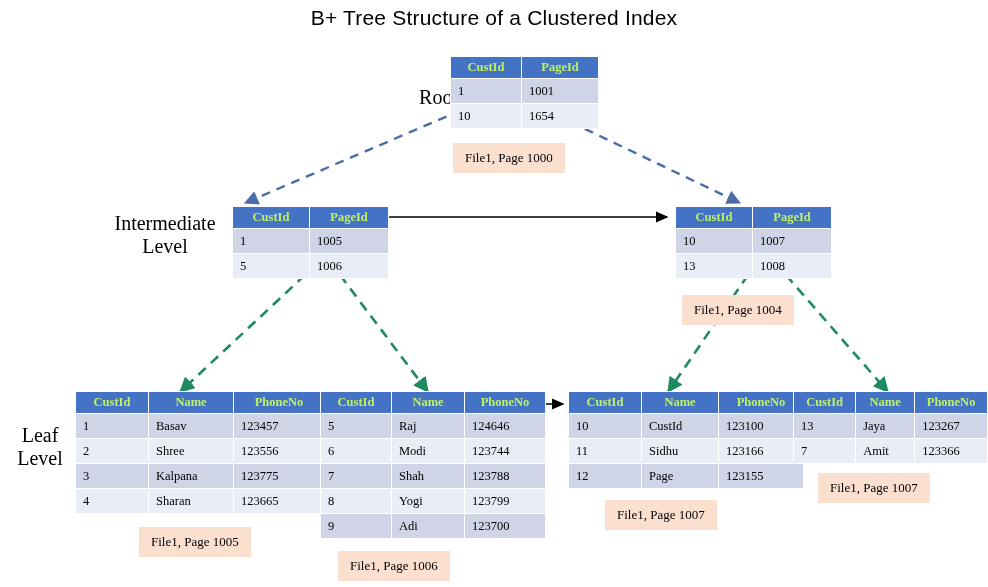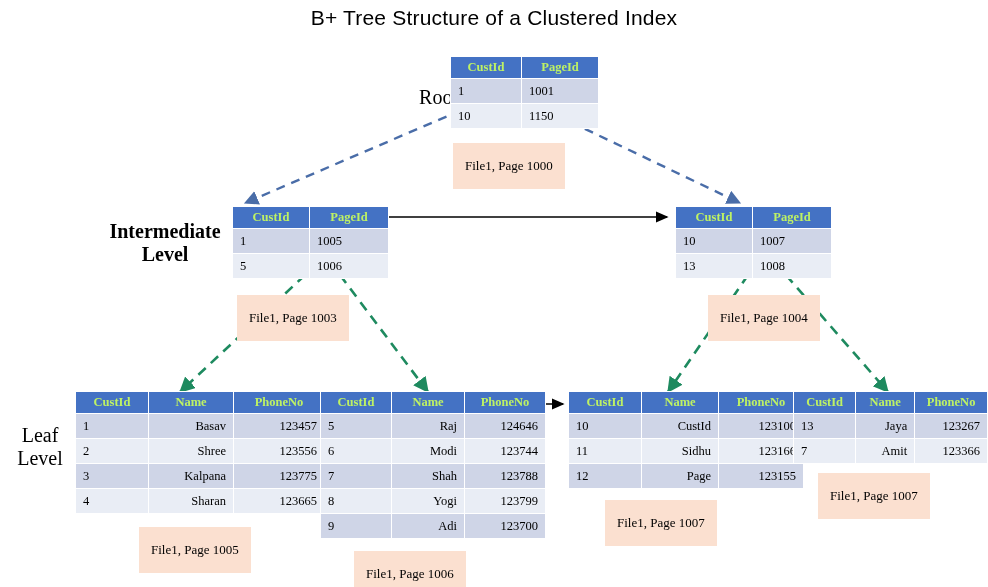--- a/index.html
+++ b/index.html
@@ -73,29 +73,29 @@
     font-size: 12.5px;
     color: #000000;
     height: 24px;
     border: 1px solid #ffffff;
     padding: 0 7px;
     white-space: nowrap;
   }
   .node tr.odd td { background: #CFD5E7; }
   .node tr.even td { background: #E9EDF5; }
   .node td.c-left { text-align: left; }
-  .node td.c-center { text-align: right; }
+  .node td.c-center { text-align: left; }
   .filebox {
     position: absolute;
     background: #FBE0D0;
     font-family: "Liberation Serif", "DejaVu Serif", serif;
     font-size: 13px;
     color: #000000;
     text-align: center;
-    padding: 15px 12px;
+    padding: 7px 12px;
     white-space: nowrap;
     z-index: 4;
   }
 </style>
 </head>
 <body>
 
 <div id="canvas">
 
   <div class="title">B+ Tree Structure of a Clustered Index</div>
@@ -129,21 +129,21 @@
     <path d="M786,275 L888,392" stroke="#1E8A5F" stroke-width="2.6" stroke-dasharray="10,7" fill="none" marker-end="url(#arrow-green)"></path>
 
     <path d="M299,404 L318,404" stroke="#000000" stroke-width="1.6" fill="none" marker-start="url(#arrow-black-start)" marker-end="url(#arrow-black-end)"></path>
     <path d="M518,404 L563,404" stroke="#000000" stroke-width="1.6" fill="none" marker-start="url(#arrow-black-start)" marker-end="url(#arrow-black-end)"></path>
     <path d="M776,404 L792,404" stroke="#000000" stroke-width="1.6" fill="none" marker-start="url(#arrow-black-start)" marker-end="url(#arrow-black-end)"></path>
   </svg>
 
   <div class="level-label" style="left:348px; top:86px; width:110px;text-align:right;">
     <span>Root</span>
   </div>
-  <div class="level-label" style="left:70px; top:220px; width:190px;font-weight:bold;">
+  <div class="level-label" style="left:70px; top:212px; width:190px;">
     <div>Intermediate</div>
     <div>Level</div>
   </div>
   <div class="level-label" style="left:0px; top:424px; width:80px;">
     <div>Leaf</div>
     <div>Level</div>
   </div>
 
   <div class="node" style="left:450px; top:56px;">
     <table>
@@ -153,21 +153,21 @@
           <th style="width:68px;">PageId</th>
         </tr>
       </thead>
       <tbody>
         <tr class="odd">
           <td class="c-left">1</td>
           <td class="c-left">1001</td>
         </tr>
         <tr class="even">
           <td class="c-left">10</td>
-          <td class="c-left">1150</td>
+          <td class="c-left">1654</td>
         </tr>
       </tbody>
     </table>
   </div>
   <div class="filebox" style="left:453px; top:143px;">File1, Page 1000</div>
 
   <div class="node" style="left:232px; top:206px;">
     <table>
       <thead>
         <tr>
@@ -180,21 +180,20 @@
           <td class="c-left">1</td>
           <td class="c-left">1005</td>
         </tr>
         <tr class="even">
           <td class="c-left">5</td>
           <td class="c-left">1006</td>
         </tr>
       </tbody>
     </table>
   </div>
-  <div class="filebox" style="left:237px; top:295px;">File1, Page 1003</div>
 
   <div class="node" style="left:675px; top:206px;">
     <table>
       <thead>
         <tr>
           <th style="width:68px;">CustId</th>
           <th style="width:70px;">PageId</th>
         </tr>
       </thead>
       <tbody>
@@ -202,21 +201,21 @@
           <td class="c-left">10</td>
           <td class="c-left">1007</td>
         </tr>
         <tr class="even">
           <td class="c-left">13</td>
           <td class="c-left">1008</td>
         </tr>
       </tbody>
     </table>
   </div>
-  <div class="filebox" style="left:682px; top:295px;margin-left:26px;">File1, Page 1004</div>
+  <div class="filebox" style="left:682px; top:295px;">File1, Page 1004</div>
 
   <div class="node" style="left:75px; top:391px;">
     <table>
       <thead>
         <tr>
           <th style="width:64px;">CustId</th>
           <th style="width:76px;">Name</th>
           <th style="width:82px;">PhoneNo</th>
         </tr>
       </thead>
@@ -277,21 +276,21 @@
           <td class="c-center">123799</td>
         </tr>
         <tr class="odd">
           <td class="c-left">9</td>
           <td class="c-center">Adi</td>
           <td class="c-center">123700</td>
         </tr>
       </tbody>
     </table>
   </div>
-  <div class="filebox" style="left:338px; top:551px;margin-left:16px;">File1, Page 1006</div>
+  <div class="filebox" style="left:338px; top:551px;">File1, Page 1006</div>
 
   <div class="node" style="left:568px; top:391px;">
     <table>
       <thead>
         <tr>
           <th style="width:64px;">CustId</th>
           <th style="width:68px;">Name</th>
           <th style="width:76px;">PhoneNo</th>
         </tr>
       </thead>

